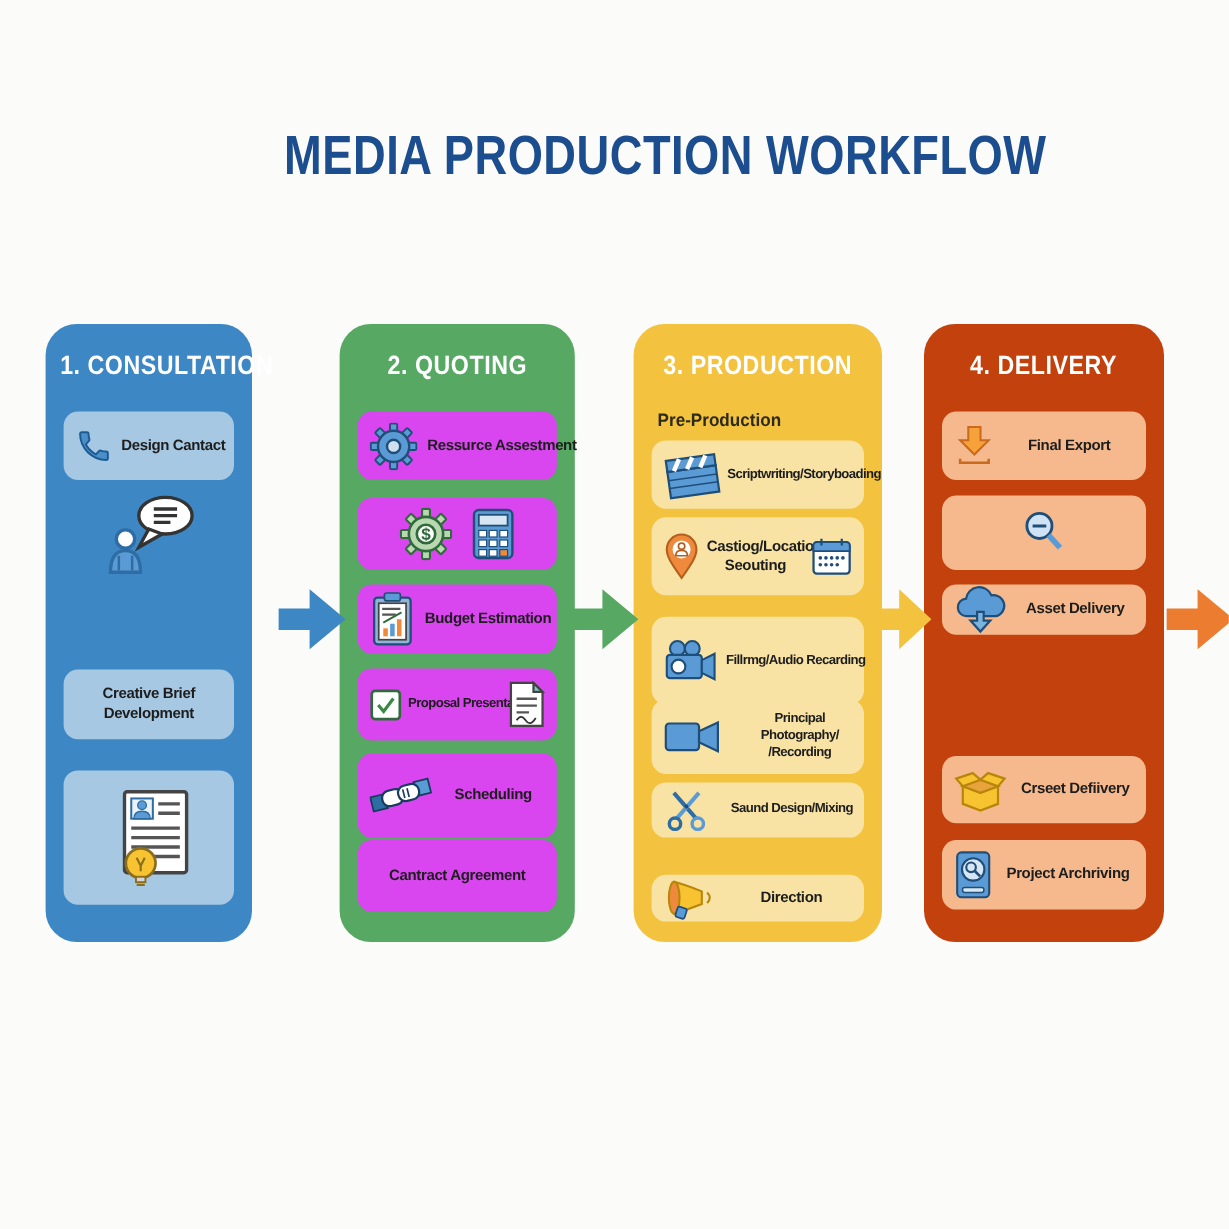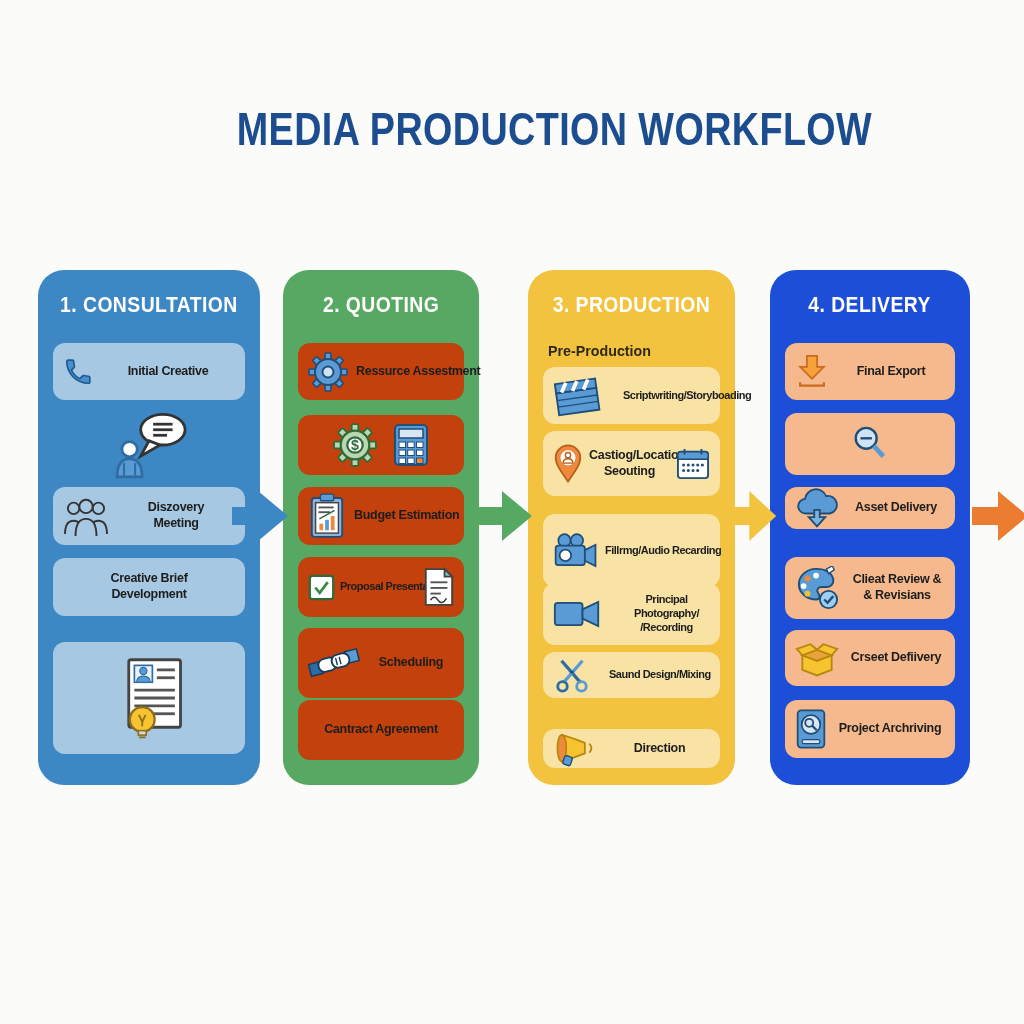--- a/index.html
+++ b/index.html
@@ -24,75 +24,61 @@
   }
   .lbl{
     flex:1 1 auto;min-width:0;text-align:center;font-weight:bold;color:#1d1d1d;
     font-size:12.5px;line-height:1.25;letter-spacing:-.3px;white-space:nowrap;
   }
   .lbl.multi{white-space:pre-line}
   .lbl.fit{font-size:11px;letter-spacing:-.5px}
   .ic{flex:0 0 auto;display:flex;align-items:center;justify-content:center}
   .icfloat{position:absolute;left:0;width:100%;display:flex;justify-content:center}
   
-  .c1{left:38px;width:222px;background:#3d87c4}
+  .c1{left:38px;width:172px;background:#3d87c4}
   .c1 .card{background:#a7c8e2}
   .c2{left:283px;width:196px;background:#57a863}
-  .c2 .card{background:#c2410c}
+  .c2 .card{background:#d946ef}
   .c3{left:528px;width:207px;background:#f3c23f}
   .c3 .card{background:#f8e3a4}
-  .c4{left:770px;width:200px;background:#1d4ed8}
+  .c4{left:770px;width:200px;background:#c2410c}
   .c4 .card{background:#f5b98d}
   .arrow{position:absolute;top:488px;height:56px}
 </style>
 </head>
 <body>
 
 <div class="title"><span>MEDIA PRODUCTION WORKFLOW</span></div>
 
 <div class="col c1">
   <div class="col-h"><span>1. CONSULTATION</span></div>
 
   <div class="card" style="top:73px;height:57px">
     <span class="ic">
       <svg width="30" height="30" viewBox="0 0 24 24">
           <path d="M6.8 10.6c1.5 2.9 3.8 5.2 6.7 6.7l2.2-2.2c.3-.3.7-.4 1.1-.3 1.1.4 2.4.6 3.6.6.6 0 1.1.5 1.1 1.1v3.4c0 .6-.5 1.1-1.1 1.1C10.9 21 3 13.1 3 3.6 3 3 3.5 2.5 4.1 2.5h3.4c.6 0 1.1.5 1.1 1.1 0 1.3.2 2.5.6 3.6.1.4 0 .8-.3 1.1L6.8 10.6z" fill="#4a8fc7" stroke="#1c5a94" stroke-width="1.3"></path>
         </svg>
     </span>
-    <span class="lbl">Initial Creative</span>
+    <span class="lbl">Design Cantact</span>
   </div>
 
   <div class="icfloat" style="top:140px">
     <svg width="86" height="70" viewBox="0 0 62 50">
       <ellipse cx="41" cy="14" rx="16" ry="11" fill="#fff" stroke="#333" stroke-width="2"></ellipse>
       <path d="M31 22 L25 33 L39 25 Z" fill="#fff" stroke="#333" stroke-width="2"></path>
       <line x1="34" y1="10" x2="48" y2="10" stroke="#333" stroke-width="2"></line>
       <line x1="34" y1="14" x2="48" y2="14" stroke="#333" stroke-width="2"></line>
       <line x1="34" y1="18" x2="44" y2="18" stroke="#333" stroke-width="2"></line>
       <circle cx="17" cy="28" r="5.5" fill="#fff" stroke="#2e6da4" stroke-width="2"></circle>
       <path d="M8 48 Q8 35 17 35 Q26 35 26 48 Z" fill="#5b9bd5" stroke="#2e6da4" stroke-width="2"></path>
       <line x1="13" y1="38" x2="13" y2="47" stroke="#2e6da4" stroke-width="1.5"></line>
       <line x1="21" y1="38" x2="21" y2="47" stroke="#2e6da4" stroke-width="1.5"></line>
     </svg>
   </div>
 
-  <div class="card" style="top:217px;height:58px">
-    <span class="ic">
-      <svg width="46" height="40" viewBox="0 0 48 42">
-        <circle cx="11" cy="13" r="6" fill="none" stroke="#333" stroke-width="2"></circle>
-        <circle cx="37" cy="13" r="6" fill="none" stroke="#333" stroke-width="2"></circle>
-        <path d="M2 40 Q2 26 11 26 Q15 26 17 29" fill="none" stroke="#333" stroke-width="2"></path>
-        <path d="M46 40 Q46 26 37 26 Q33 26 31 29" fill="none" stroke="#333" stroke-width="2"></path>
-        <circle cx="24" cy="11" r="7" fill="#a7c8e2" stroke="#333" stroke-width="2"></circle>
-        <path d="M13 42 Q13 24 24 24 Q35 24 35 42" fill="#a7c8e2" stroke="#333" stroke-width="2"></path>
-      </svg>
-    </span>
-    <span class="lbl multi">Diszovery
-Meeting</span>
-  </div>
 
   <div class="card" style="top:288px;height:58px">
     <span class="lbl multi">Creative Brief
 Development</span>
   </div>
 
   <div class="card" style="top:372px;height:112px">
     <span class="ic">
       <svg width="72" height="84" viewBox="0 0 64 74">
         <rect x="14" y="3" width="46" height="60" rx="2" fill="#fff" stroke="#444" stroke-width="2.5"></rect>
@@ -229,21 +215,21 @@
 
   <div class="card" style="top:430px;height:60px">
     <span class="lbl">Cantract Agreement</span>
   </div>
 </div>
 
 <div class="col c3">
   <div class="col-h"><span>3. PRODUCTION</span></div>
   <div class="sub" style="top:72px">Pre-Production</div>
 
-  <div class="card" style="top:97px;height:57px;gap:22px">
+  <div class="card" style="top:97px;height:57px;gap:5px">
     <span class="ic">
       <svg width="48" height="44" viewBox="0 0 52 44">
         <g transform="rotate(-8 26 22)">
           <rect x="4" y="16" width="44" height="24" fill="#5b9bd5" stroke="#1f4e79" stroke-width="2"></rect>
           <line x1="4" y1="24" x2="48" y2="24" stroke="#1f4e79" stroke-width="1.4"></line>
           <line x1="4" y1="31" x2="48" y2="31" stroke="#1f4e79" stroke-width="1.4"></line>
           <rect x="4" y="6" width="44" height="10" fill="#5b9bd5" stroke="#1f4e79" stroke-width="2"></rect>
           <path d="M10 16 L16 6 M22 16 L28 6 M34 16 L40 6" stroke="#fff" stroke-width="4"></path>
         </g>
       </svg>
@@ -359,36 +345,20 @@
   <div class="card" style="top:217px;height:42px">
     <span class="ic">
       <svg width="44" height="42" viewBox="0 0 48 44">
         <path d="M38 28 H12 a8 8 0 0 1 -1 -16 a12 12 0 0 1 23 -3 a8 8 0 0 1 4 19 Z" fill="#5b9bd5" stroke="#1f4e79" stroke-width="2"></path>
         <path d="M21 24 h6 v8 h6 l-9 10 -9 -10 h6 Z" fill="#7ab3dd" stroke="#1f4e79" stroke-width="2"></path>
       </svg>
     </span>
     <span class="lbl">Asset Delivery</span>
   </div>
 
-  <div class="card" style="top:287px;height:62px">
-    <span class="ic">
-      <svg width="46" height="44" viewBox="0 0 48 46">
-        <path d="M22 3 a18 16 0 1 0 0 32 c5 0 4 -4 2 -7 c-2 -3 0 -6 4 -6 h5 a7 7 0 0 0 7 -8 C38 6 31 3 22 3 Z" fill="#5b9bd5" stroke="#1f4e79" stroke-width="2"></path>
-        <circle cx="13" cy="13" r="3" fill="#ef8a3c"></circle>
-        <circle cx="9" cy="21" r="3" fill="#fff"></circle>
-        <circle cx="13" cy="29" r="3" fill="#f7c331"></circle>
-        <circle cx="22" cy="10" r="3" fill="#fff"></circle>
-        <path d="M33 3 l6 -3 l2 4 l-6 4 Z" fill="#fff" stroke="#1f4e79" stroke-width="1.4"></path>
-        <circle cx="35" cy="35" r="9" fill="#9ecef0" stroke="#1f4e79" stroke-width="2"></circle>
-        <path d="M30.5 35 l3.5 3.5 l6 -7" fill="none" stroke="#1f4e79" stroke-width="2.5"></path>
-      </svg>
-    </span>
-    <span class="lbl multi">Clieat Review &amp;
-&amp; Revisians</span>
-  </div>
 
   <div class="card" style="top:360px;height:56px">
     <span class="ic">
       <svg width="44" height="40" viewBox="0 0 48 42">
         <path d="M8 18 L24 24 L40 18 L40 34 L24 40 L8 34 Z" fill="#f7c331" stroke="#b8860b" stroke-width="2"></path>
         <path d="M8 18 L24 12 L40 18 L24 24 Z" fill="#e8a33d" stroke="#b8860b" stroke-width="2"></path>
         <path d="M8 18 L2 11 L17 6 L24 12 Z" fill="#f7c331" stroke="#b8860b" stroke-width="2"></path>
         <path d="M40 18 L46 11 L31 6 L24 12 Z" fill="#f7c331" stroke="#b8860b" stroke-width="2"></path>
       </svg>
     </span>

